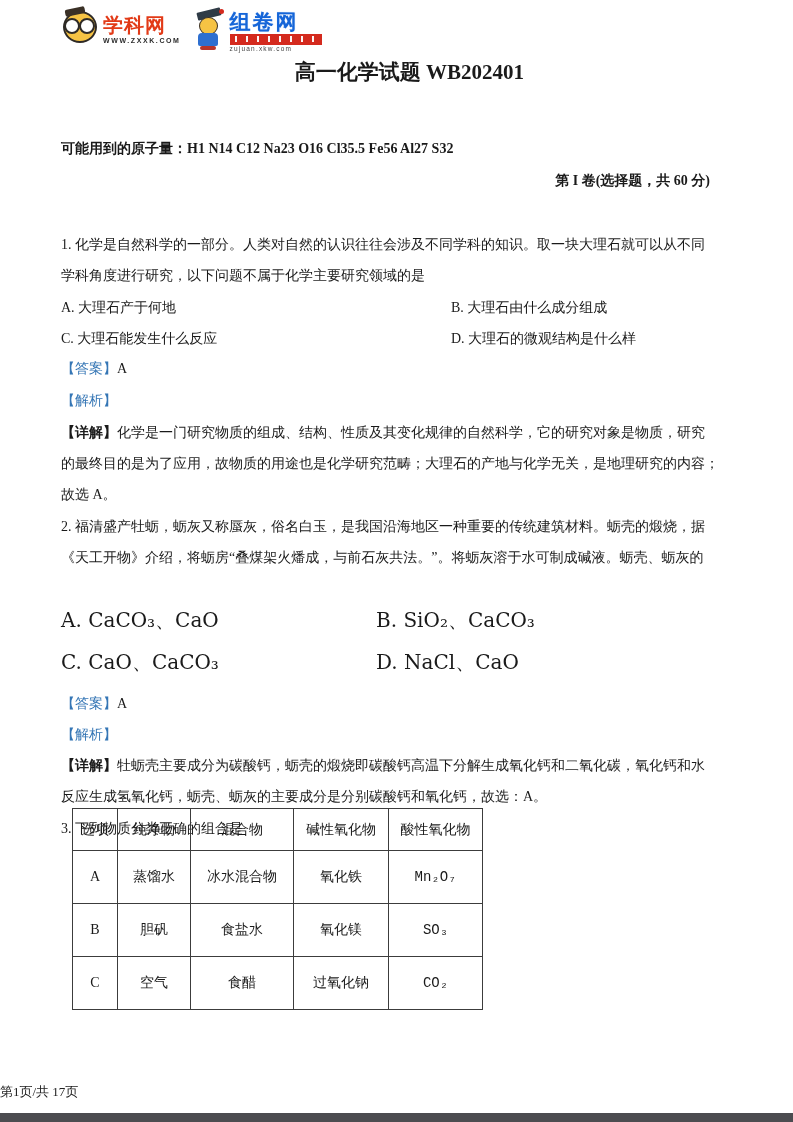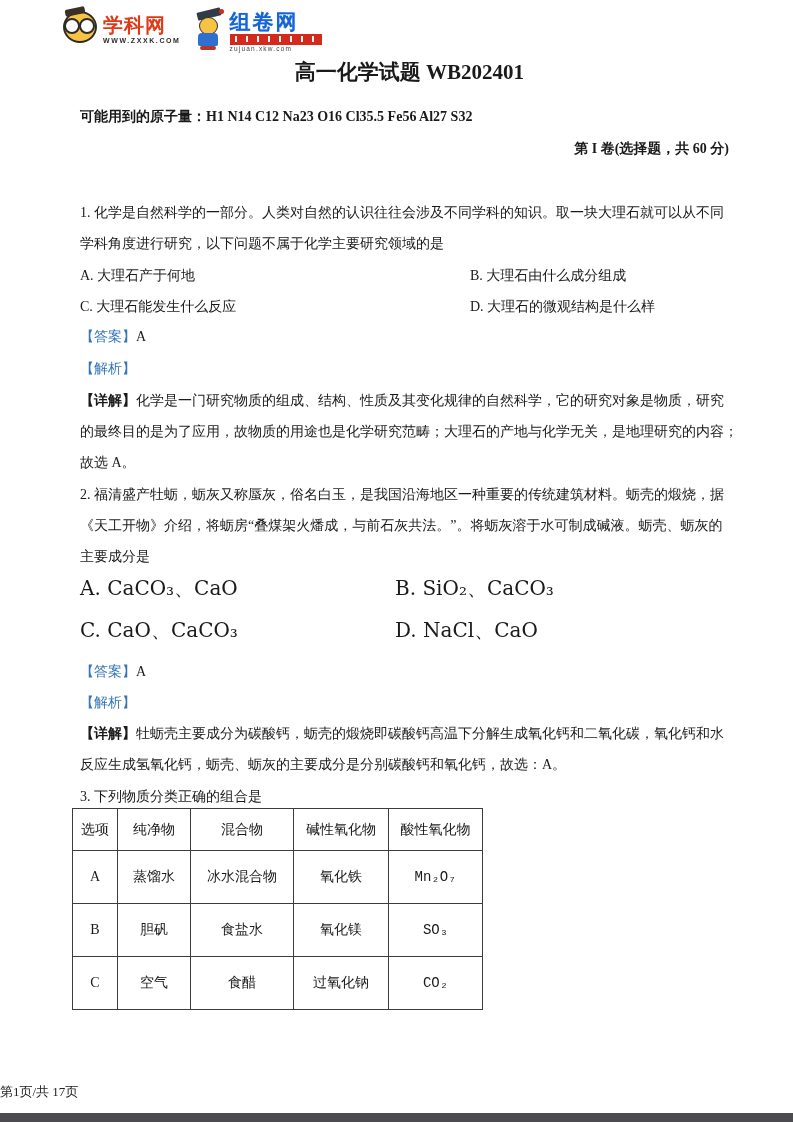--- a/index.html
+++ b/index.html
@@ -36,22 +36,22 @@
   .m-feet { position:absolute; top:38px; left:5px; width:16px; height:4px; background:#b8352a; border-radius:2px; }
   .banner { width:92px; height:11px; background:#d42a1e; margin-top:2px;
     background-image:repeating-linear-gradient(90deg, rgba(255,255,255,0) 0 3px,
       rgba(255,255,255,.95) 3px 5px, rgba(255,255,255,0) 5px 11px); background-size:92px 6px;
     background-position:2px 2.5px; background-repeat:no-repeat; }
   .zj-url { font-family:"Liberation Sans",sans-serif; font-size:6.5px; color:#444;
     letter-spacing:1.2px; margin-top:1px; }
   
   .doc-title { position:absolute; top:58px; left:13px; width:100%; text-align:center;
     font-size:21px; font-weight:bold; white-space:nowrap; }
-  .line { position:absolute; left:80px; width:649px; height:24px; line-height:24px;
-    font-size:14px; white-space:nowrap; }
+  .line { position:absolute; left:61px; width:649px; height:24px; line-height:24px;
+    font-size:14px; white-space:nowrap;margin-top:32px; }
   .bold { font-weight:bold; }
   .center { text-align:right; }
   .blue { color:#3576b5; }
   .opt { position:absolute; top:0; white-space:nowrap; }
   .chem { font-family:"DejaVu Serif",serif; font-size:20px; }
   
   table.qtable { position:absolute; top:808px; left:72px; border-collapse:collapse;
     table-layout:fixed; width:410px;border-radius:29px; }
   table.qtable th, table.qtable td { border:1.4px solid #3c3c3c; text-align:center;
     vertical-align:middle; font-size:14px; font-weight:normal; padding:0; }
@@ -118,21 +118,20 @@
     <span class="blue">【解析】</span>
   </div>
   <div class="line" style="top:389px">
     <span class="bold">【详解】</span><span>化学是一门研究物质的组成、结构、性质及其变化规律的自然科学，它的研究对象是物质，研究</span>
   </div>
   <div class="line" style="top:451px">故选 A。</div>
   <div class="line" style="top:420px">的最终目的是为了应用，故物质的用途也是化学研究范畴；大理石的产地与化学无关，是地理研究的内容；</div>
 
   <div class="line" style="top:483px">2. 福清盛产牡蛎，蛎灰又称蜃灰，俗名白玉，是我国沿海地区一种重要的传统建筑材料。蛎壳的煅烧，据</div>
   <div class="line" style="top:514px">《天工开物》介绍，将蛎房“叠煤架火燔成，与前石灰共法。”。将蛎灰溶于水可制成碱液。蛎壳、蛎灰的</div>
-  <div class="line" style="top:545px">主要成分是</div>
   <div class="line" style="top:576px">
     <span class="opt chem" style="left:0">A. CaCO₃、CaO</span>
     <span class="opt chem" style="left:315px">B. SiO₂、CaCO₃</span>
   </div>
   <div class="line" style="top:618px">
     <span class="opt chem" style="left:0">C. CaO、CaCO₃</span>
     <span class="opt chem" style="left:315px">D. NaCl、CaO</span>
   </div>
   <div class="line" style="top:660px">
     <span class="blue">【答案】</span><span>A</span>

